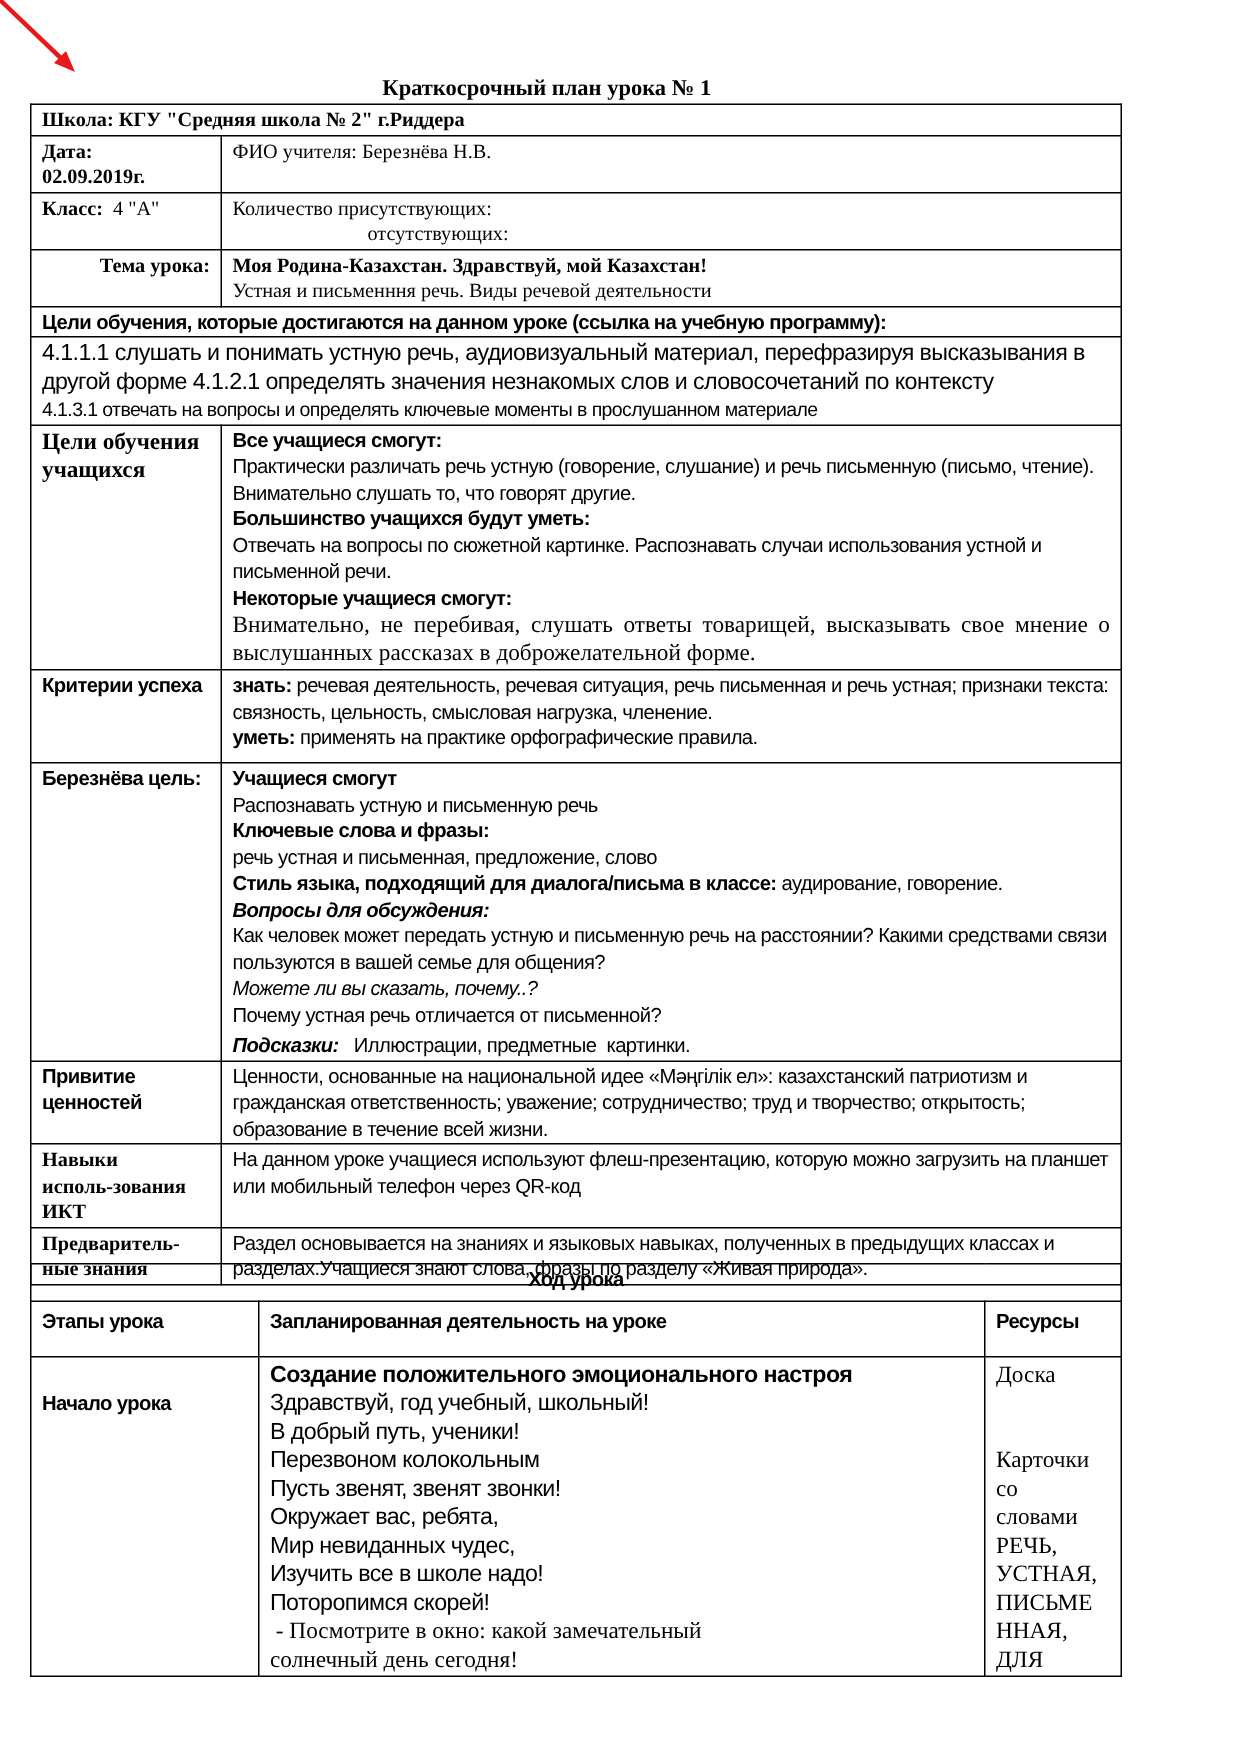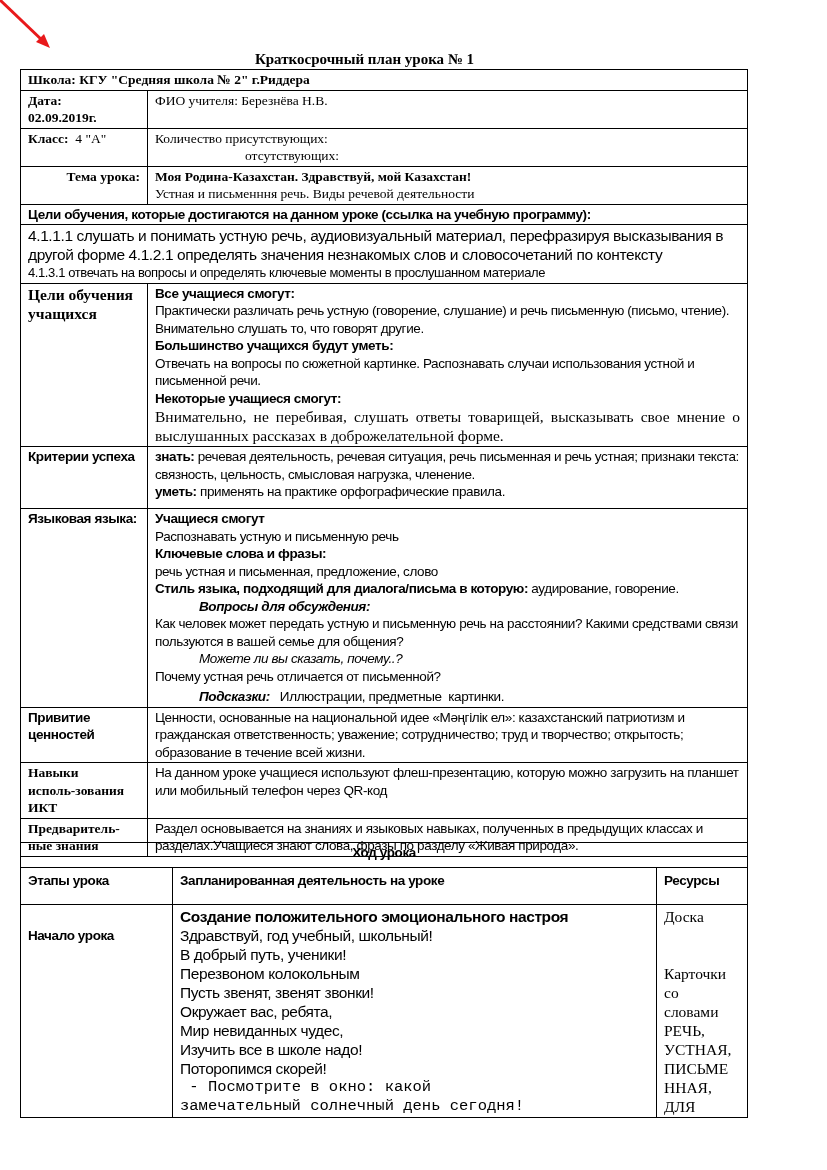--- a/index.html
+++ b/index.html
@@ -4,21 +4,21 @@
 <style>
   html, body { margin: 0; padding: 0; background: #ffffff; }
   body { width: 827px; height: 1170px; position: relative; overflow: hidden;
          font-family: "Liberation Serif", "DejaVu Serif", serif; color: #000; }
   .arrow { position: absolute; left: 0; top: 0; width: 60px; height: 55px; }
   .title { position: absolute; top: 51px; left: 0; width: 729px; text-align: center;
            font-weight: bold; font-size: 15px; }
   table { border-collapse: collapse; position: absolute; left: 20px; width: 728px; table-layout: fixed; }
   td { border: 1px solid #000; vertical-align: top; padding: 1px 7px; font-size: 13.5px; line-height: 17.5px; }
   .b { font-weight: bold; }
-  .i { font-style: italic; margin-left: 44px; }
+  .i { font-style: italic; }
   .cond { font-family: "Liberation Sans Narrow", "Liberation Sans", sans-serif; letter-spacing: -0.4px; }
   .big { font-size: 15.5px; line-height: 19px; }
   .just { text-align: justify; }
   .right { text-align: right; margin-top: 36px; }
   .center { text-align: center; }
   p { margin: 0; }
   .indent { padding-left: 90px; }
   #t1 { top: 69px; }
   #t2 { top: 842px; }
   .small { font-size: 13px; }
@@ -84,27 +84,27 @@
     </td>
   </tr>
   <tr style="height:62px">
     <td class="b cond">Критерии успеха</td>
     <td class="cond">
       <p><span class="b">знать:</span><span> речевая деятельность, речевая ситуация, речь письменная и речь устная; признаки текста: связность, цельность, смысловая нагрузка, членение.</span></p>
       <p><span class="b">уметь:</span><span> применять на практике орфографические  правила.</span></p>
     </td>
   </tr>
   <tr>
-    <td class="b cond">Языковая языка:</td>
+    <td class="b cond">Березнёва цель:</td>
     <td class="cond">
       <p class="b">Учащиеся смогут</p>
       <p>Распознавать устную и письменную речь</p>
       <p class="b">Ключевые слова и фразы:</p>
       <p>речь устная и письменная, предложение, слово</p>
-      <p><span class="b">Стиль языка, подходящий для диалога/письма в которую:</span><span> аудирование, говорение.</span></p>
+      <p><span class="b">Стиль языка, подходящий для диалога/письма в классе:</span><span> аудирование, говорение.</span></p>
       <p class="b i">Вопросы для обсуждения:</p>
       <p>Как человек может передать устную и письменную речь на расстоянии? Какими средствами связи пользуются в вашей семье для общения?</p>
       <p class="i">Можете ли вы сказать, почему..?</p>
       <p>Почему устная речь отличается от письменной?</p>
       <p style="margin-top:3px; white-space:pre"><span class="b i">Подсказки:</span><span>   Иллюстрации, предметные  картинки.</span></p>
     </td>
   </tr>
   <tr>
     <td class="b cond">Привитие ценностей</td>
     <td class="cond">Ценности, основанные на национальной идее «Мәңгілік ел»: казахстанский патриотизм и гражданская ответственность; уважение; сотрудничество; труд и творчество; открытость; образование в течение всей жизни.</td>
@@ -147,21 +147,21 @@
     <td class="cond big" style="padding-top:2px">
       <p class="b">Создание положительного эмоционального настроя</p>
       <p>Здравствуй, год учебный,  школьный!</p>
       <p>В добрый путь, ученики!</p>
       <p>Перезвоном колокольным</p>
       <p>Пусть звенят, звенят звонки!</p>
       <p>Окружает вас, ребята,</p>
       <p>Мир невиданных чудес,</p>
       <p>Изучить все в школе надо!</p>
       <p>Поторопимся скорей!</p>
-      <p style="white-space:pre-wrap;padding-right:110px;font-family:Liberation Mono, monospace;letter-spacing:0"> - Посмотрите в окно: какой замечательный солнечный день сегодня!</p>
+      <p style="white-space:pre-wrap;padding-right:110px;font-family:Liberation Serif, serif;letter-spacing:0"> - Посмотрите в окно: какой замечательный солнечный день сегодня!</p>
     </td>
     <td class="big" style="padding-top:2px">
       <p>Доска</p>
       <p style="height:19px"></p>
       <p style="height:19px"></p>
       <p>Карточки</p>
       <p>со</p>
       <p>словами</p>
       <p>РЕЧЬ,</p>
       <p>УСТНАЯ,</p>

